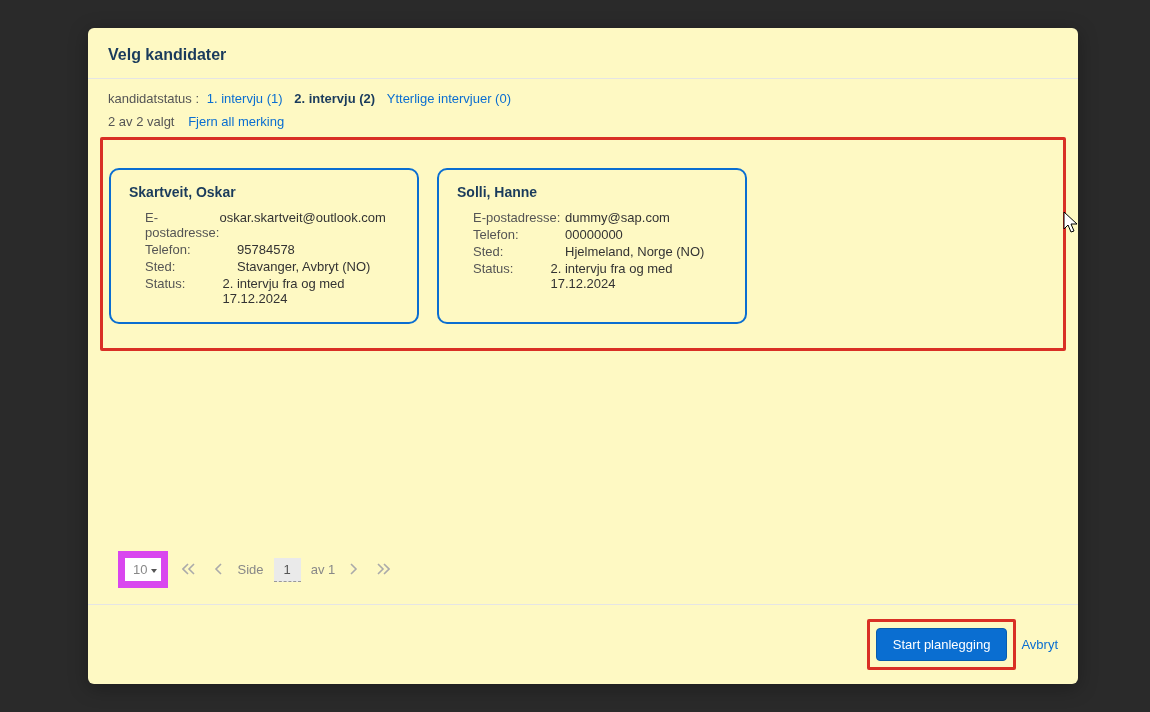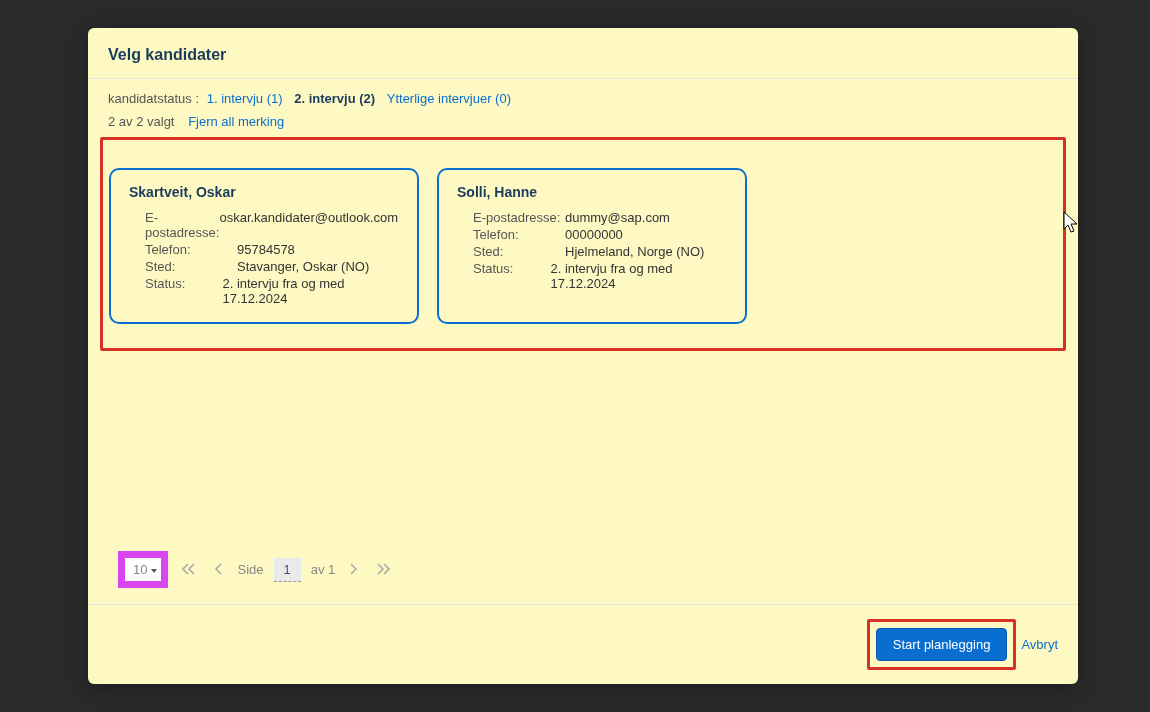--- a/index.html
+++ b/index.html
@@ -175,29 +175,29 @@
     <span>2 av 2 valgt</span>
     <span class="clear-link">Fjern all merking</span>
   </div>
 
   <div class="cards-wrap">
     <div class="cards">
       <div class="card">
         <div class="card-name">Skartveit, Oskar</div>
         <div class="card-row">
             <span class="card-label">E-postadresse:</span>
-            <span class="card-val">oskar.kandidater@outlook.com</span>
+            <span class="card-val">oskar.skartveit@outlook.com</span>
           </div>
         <div class="card-row">
             <span class="card-label">Telefon:</span>
             <span class="card-val">95784578</span>
           </div>
         <div class="card-row">
             <span class="card-label">Sted:</span>
-            <span class="card-val">Stavanger, Oskar (NO)</span>
+            <span class="card-val">Stavanger, Avbryt (NO)</span>
           </div>
         <div class="card-row">
             <span class="card-label">Status:</span>
             <span class="card-val">2. intervju fra og med 17.12.2024</span>
           </div>
       </div>
       <div class="card">
         <div class="card-name">Solli, Hanne</div>
         <div class="card-row">
             <span class="card-label">E-postadresse:</span>

